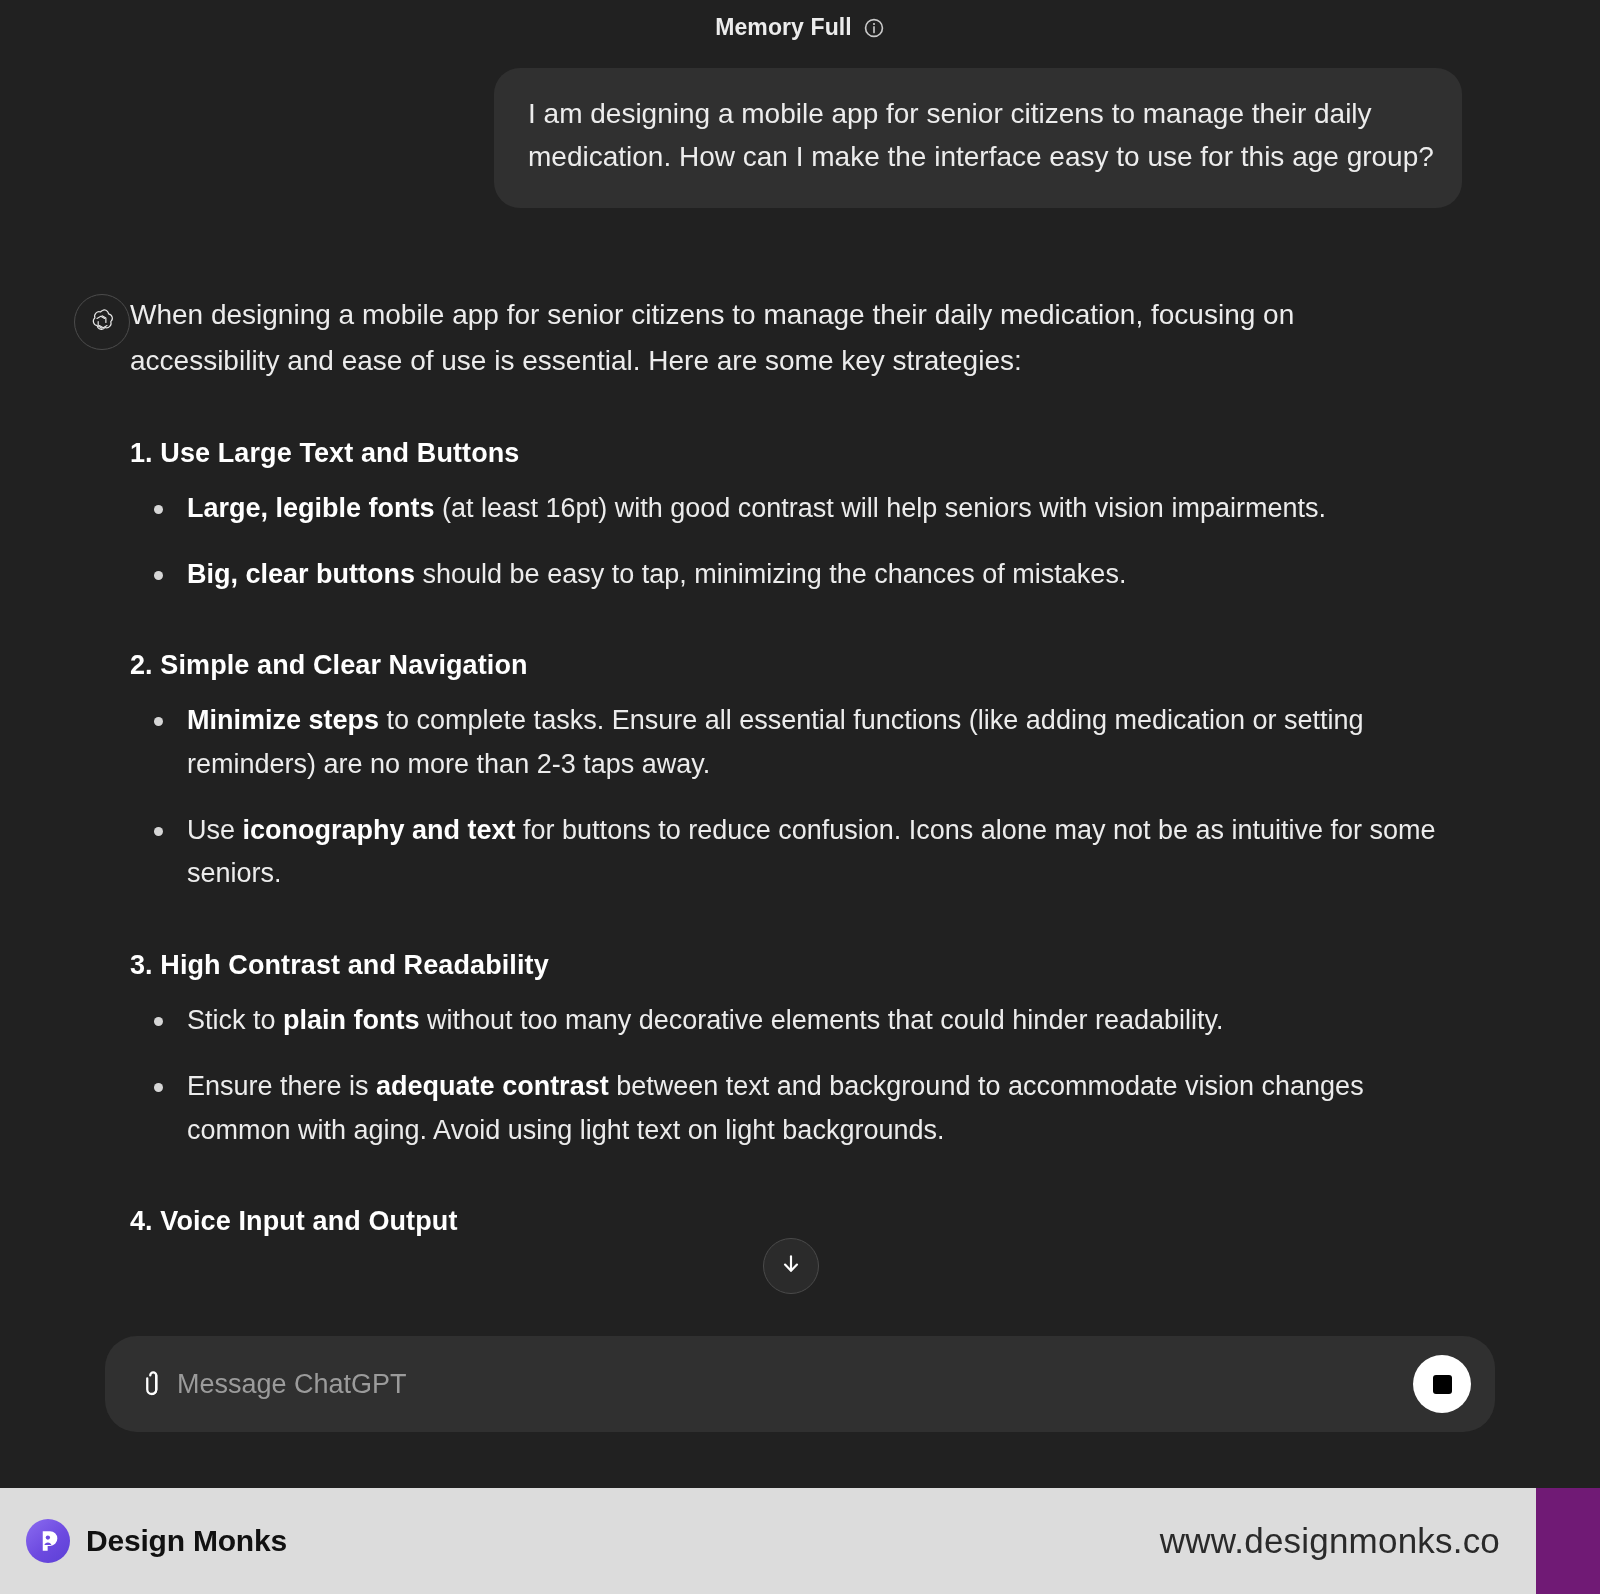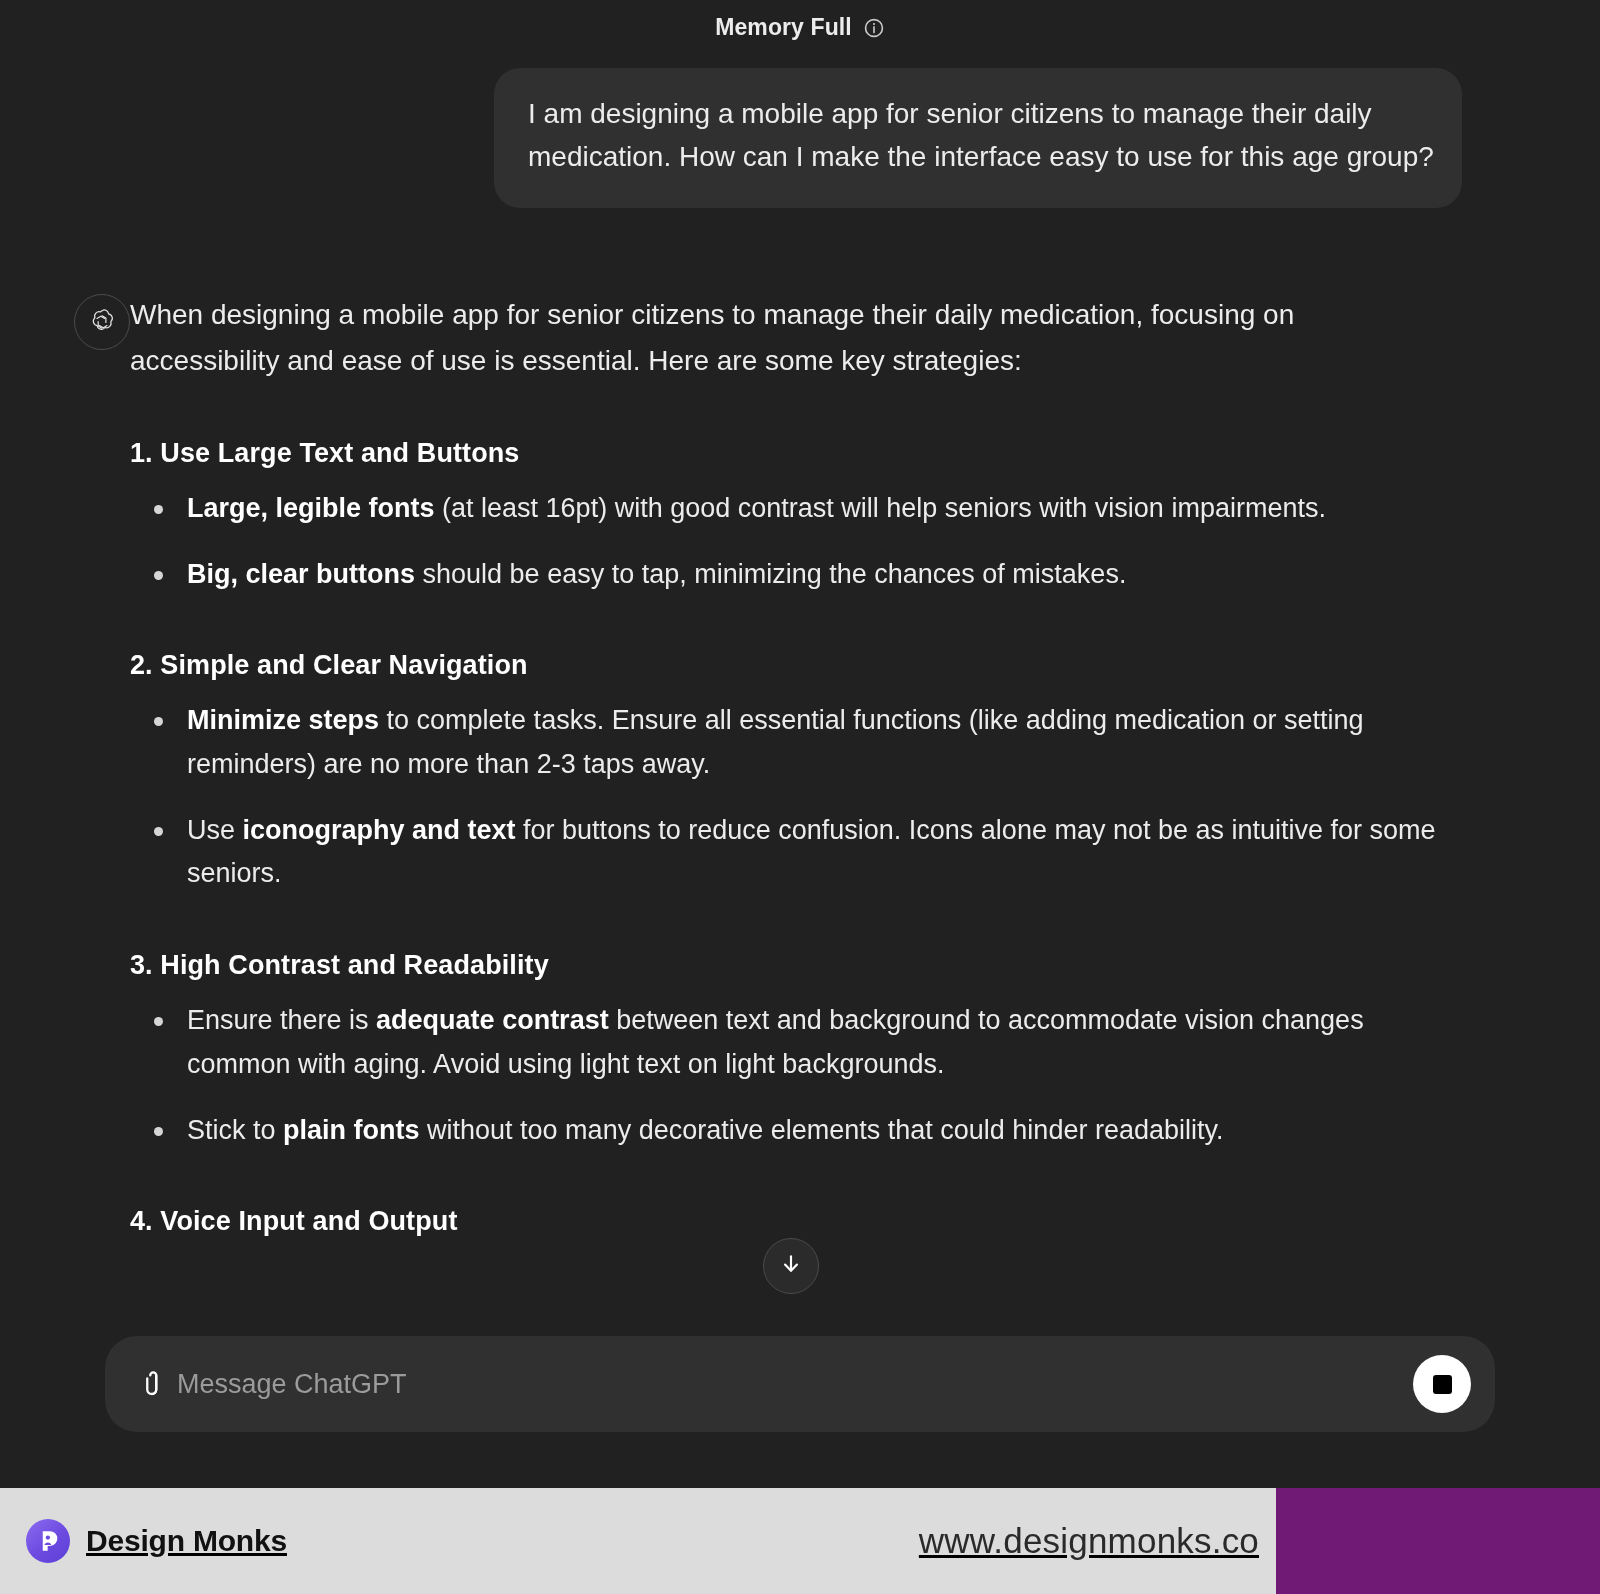--- a/index.html
+++ b/index.html
@@ -213,29 +213,28 @@
   }
   .stop-btn .sq {
     width: 19px;
     height: 19px;
     background: #000000;
     border-radius: 3px;
   }
 
   
   .footer {
-    width: 1276px;
+    width: 1536px;
     height: 106px;
     background: #dcdcdc;
     display: flex;
     align-items: center;
     justify-content: space-between;
-    padding: 0 17px 0 26px;
+    padding: 0 36px 0 26px;
     flex: 0 0 auto;
-    text-decoration: underline;
   }
   .brand {
     display: flex;
     align-items: center;
     gap: 16px;
   }
   .brand-logo {
     width: 44px;
     height: 44px;
     border-radius: 50%;
@@ -309,24 +308,24 @@
             <b>Minimize steps</b><span> to complete tasks. Ensure all essential functions (like adding medication or setting reminders) are no more than 2-3 taps away.</span>
           </li>
           <li>
             <span>Use </span><b>iconography and text</b><span> for buttons to reduce confusion. Icons alone may not be as intuitive for some seniors.</span>
           </li>
         </ul>
 
         <h3>3. High Contrast and Readability</h3>
         <ul class="bullets">
           <li>
+            <span>Stick to </span><b>plain fonts</b><span> without too many decorative elements that could hinder readability.</span>
+          </li>
+          <li>
             <span>Ensure there is </span><b>adequate contrast</b><span> between text and background to accommodate vision changes common with aging. Avoid using light text on light backgrounds.</span>
-          </li>
-          <li>
-            <span>Stick to </span><b>plain fonts</b><span> without too many decorative elements that could hinder readability.</span>
           </li>
         </ul>
 
         <h3>4. Voice Input and Output</h3>
       </div>
     </div>
 
     <div class="scroll-down-btn">
       <span>
         <svg width="26" height="26" viewBox="0 0 24 24" fill="none" stroke="#ffffff" stroke-width="2" stroke-linecap="round" stroke-linejoin="round">

